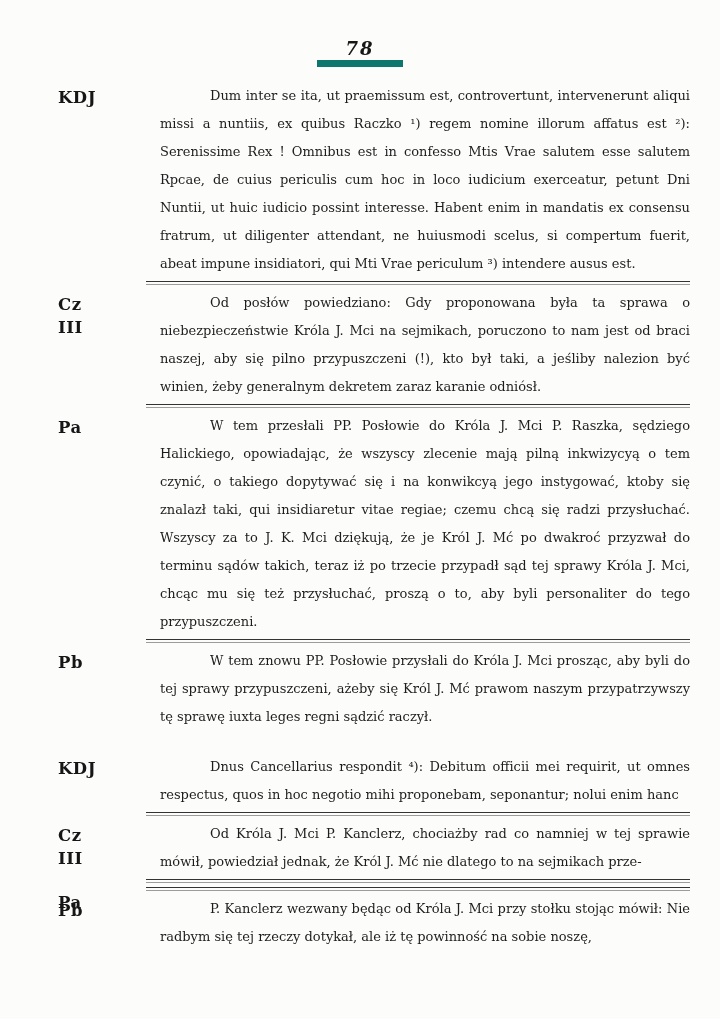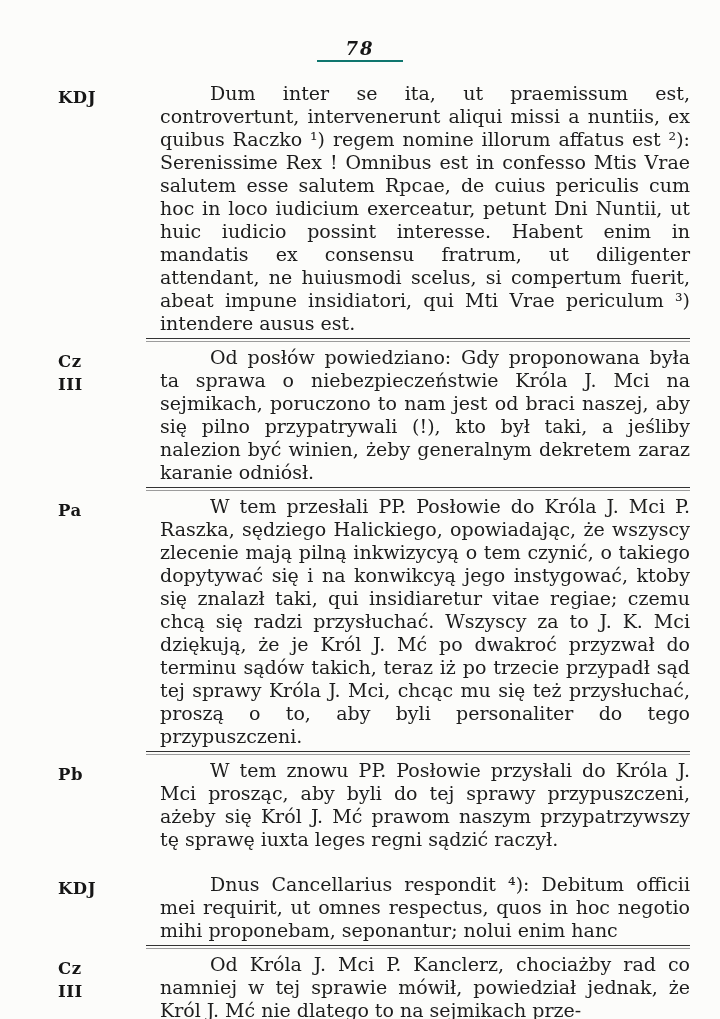--- a/index.html
+++ b/index.html
@@ -20,21 +20,21 @@
     text-align: center;
     height: 26px;
   }
   .page-number {
     display: inline-block;
     font-weight: 700;
     font-style: italic;
     font-size: 18px;
     letter-spacing: 2px;
     padding: 0 28px 1px 28px;
-    border-bottom: 2px solid #0f766e;
+    border-bottom: 7px solid #0f766e;
     color: #171717;
   }
   .content {
     position: relative;
     margin: 18px 30px 0 58px; 
   }
   .sec { position: relative; }
   .rule {
     height: 2px;
     margin: 3px 0 4px 88px;
@@ -50,22 +50,22 @@
     font-weight: 700;
     font-size: 16.5px;
     line-height: 23px;
     letter-spacing: 0.5px;
     color: #161616;
   }
   .para {
     margin: 0 0 2px 102px;
     text-align: justify;
     text-indent: 50px;
-    font-size: 19px;
-    line-height: 23px;
+    font-size: 13px;
+    line-height: 28px;
     color: #1d1d1d;
   }
 </style>
 </head>
 <body>
 
 <div class="page">
 
   <div class="page-number-wrap">
     <span class="page-number">78</span>
@@ -82,21 +82,21 @@
       </div>
     </section>
 
     <section class="sec">
       <div class="rule"></div>
       <div class="sec-body">
         <div class="margin-label">
           <div>Cz</div>
           <div>III</div>
         </div>
-        <p class="para">Od posłów powiedziano: Gdy proponowana była ta sprawa o niebezpieczeństwie Króla J. Mci na sejmikach, poruczono to nam jest od braci naszej, aby się pilno przypatrywali (!), kto był taki, a jeśliby nalezion być winien, żeby generalnym dekretem zaraz karanie odniósł.</p>
+        <p class="para">Od posłów powiedziano: Gdy proponowana była ta sprawa o niebezpieczeństwie Króla J. Mci na sejmikach, poruczono to nam jest od braci naszej, aby się pilno przypuszczeni (!), kto był taki, a jeśliby nalezion być winien, żeby generalnym dekretem zaraz karanie odniósł.</p>
       </div>
     </section>
 
     <section class="sec">
       <div class="rule"></div>
       <div class="sec-body">
         <div class="margin-label">
           <div>Pa</div>
         </div>
         <p class="para">W tem przesłali PP. Posłowie do Króla J. Mci P. Raszka, sędziego Halickiego, opowiadając, że wszyscy zlecenie mają pilną inkwizycyą o tem czynić, o takiego dopytywać się i na konwikcyą jego instygować, ktoby się znalazł taki, qui insidiaretur vitae regiae; czemu chcą się radzi przysłuchać. Wszyscy za to J. K. Mci dziękują, że je Król J. Mć po dwakroć przyzwał do terminu sądów takich, teraz iż po trzecie przypadł sąd tej sprawy Króla J. Mci, chcąc mu się też przysłuchać, proszą o to, aby byli personaliter do tego przypuszczeni.</p>

